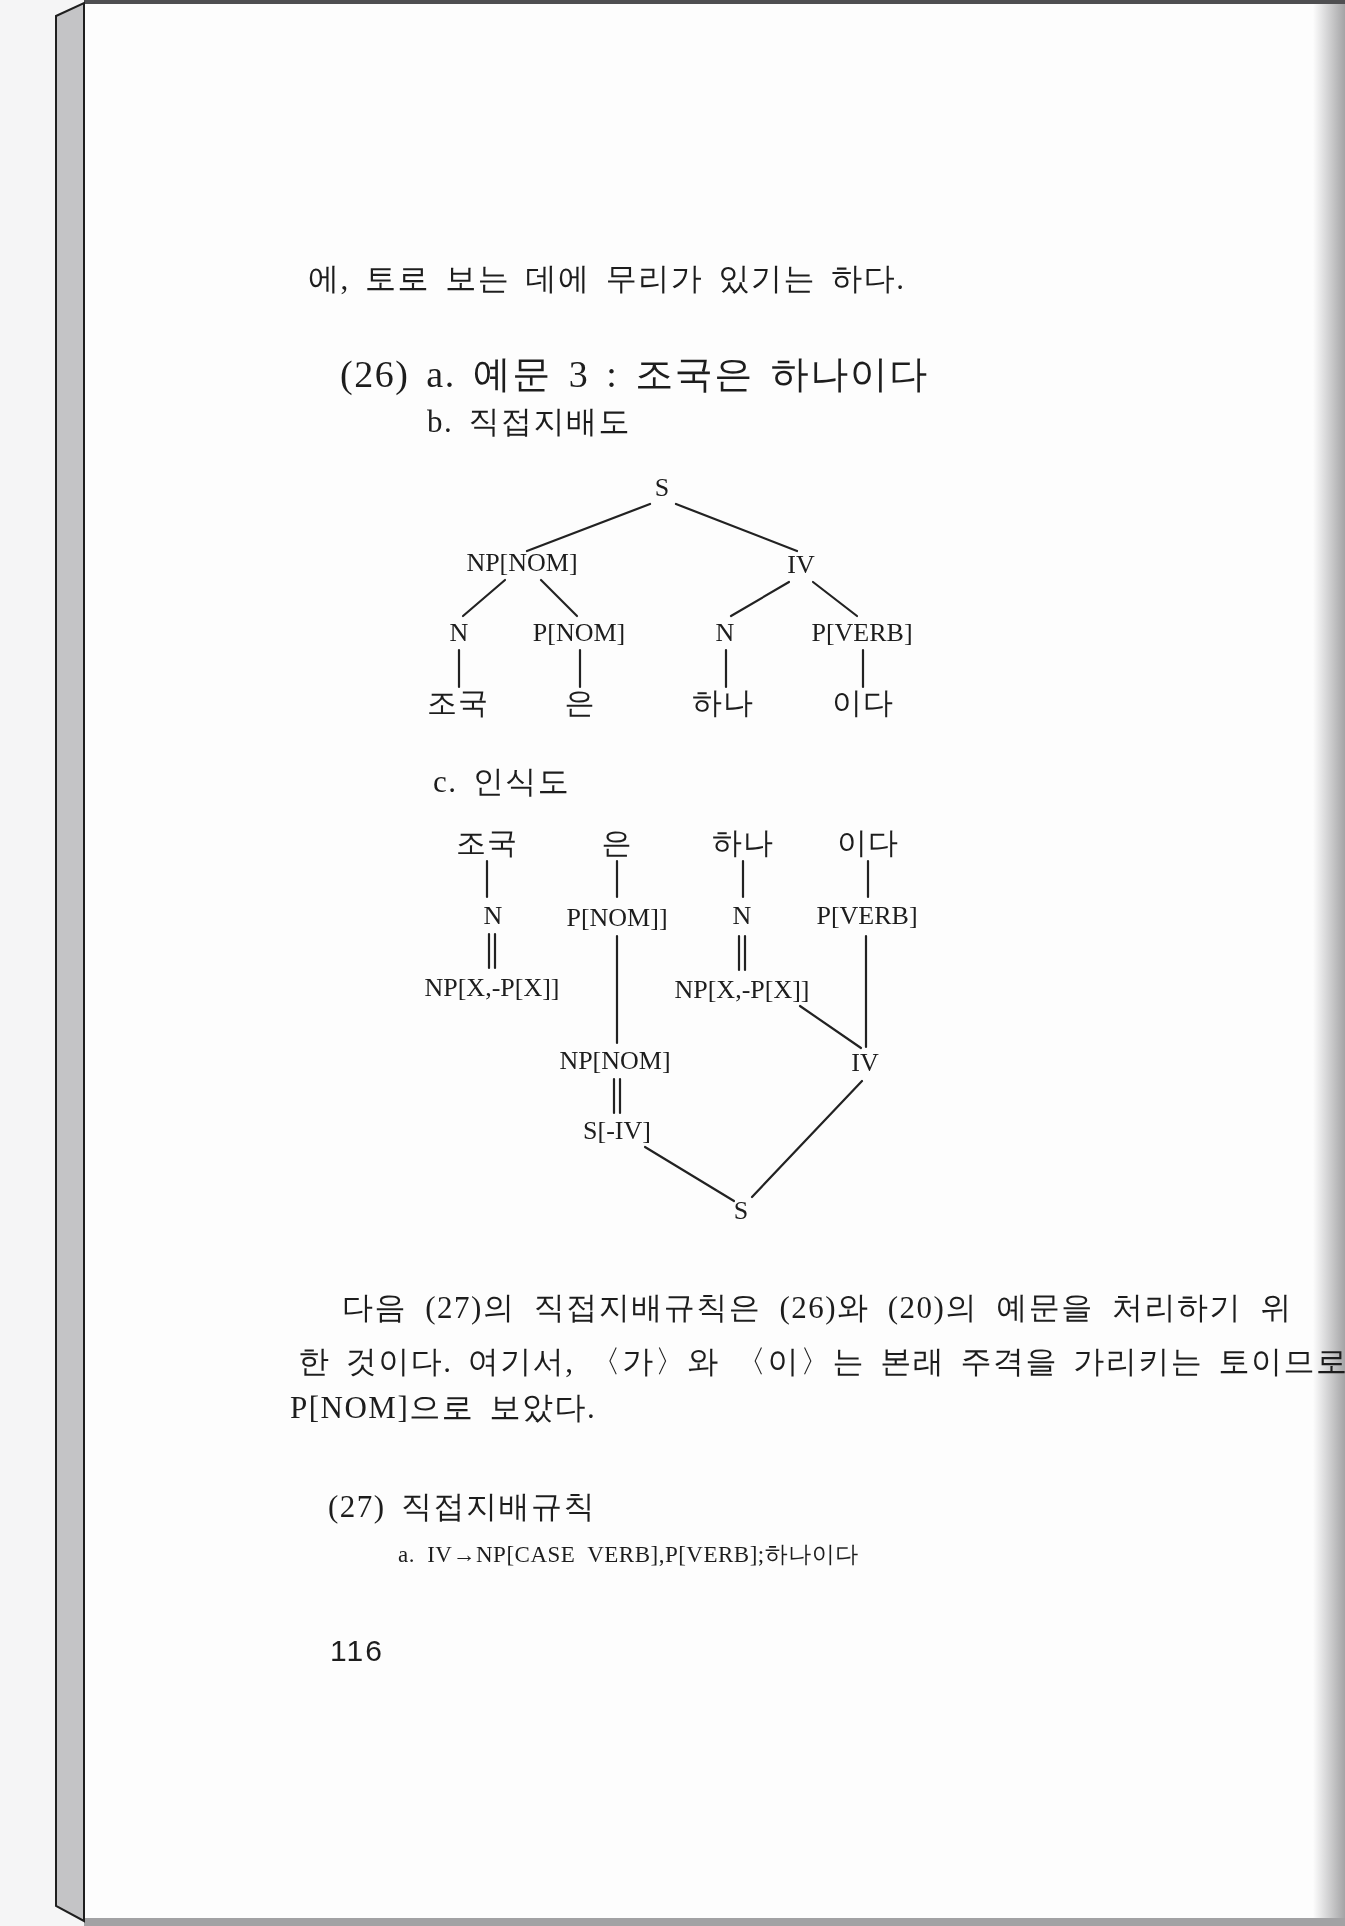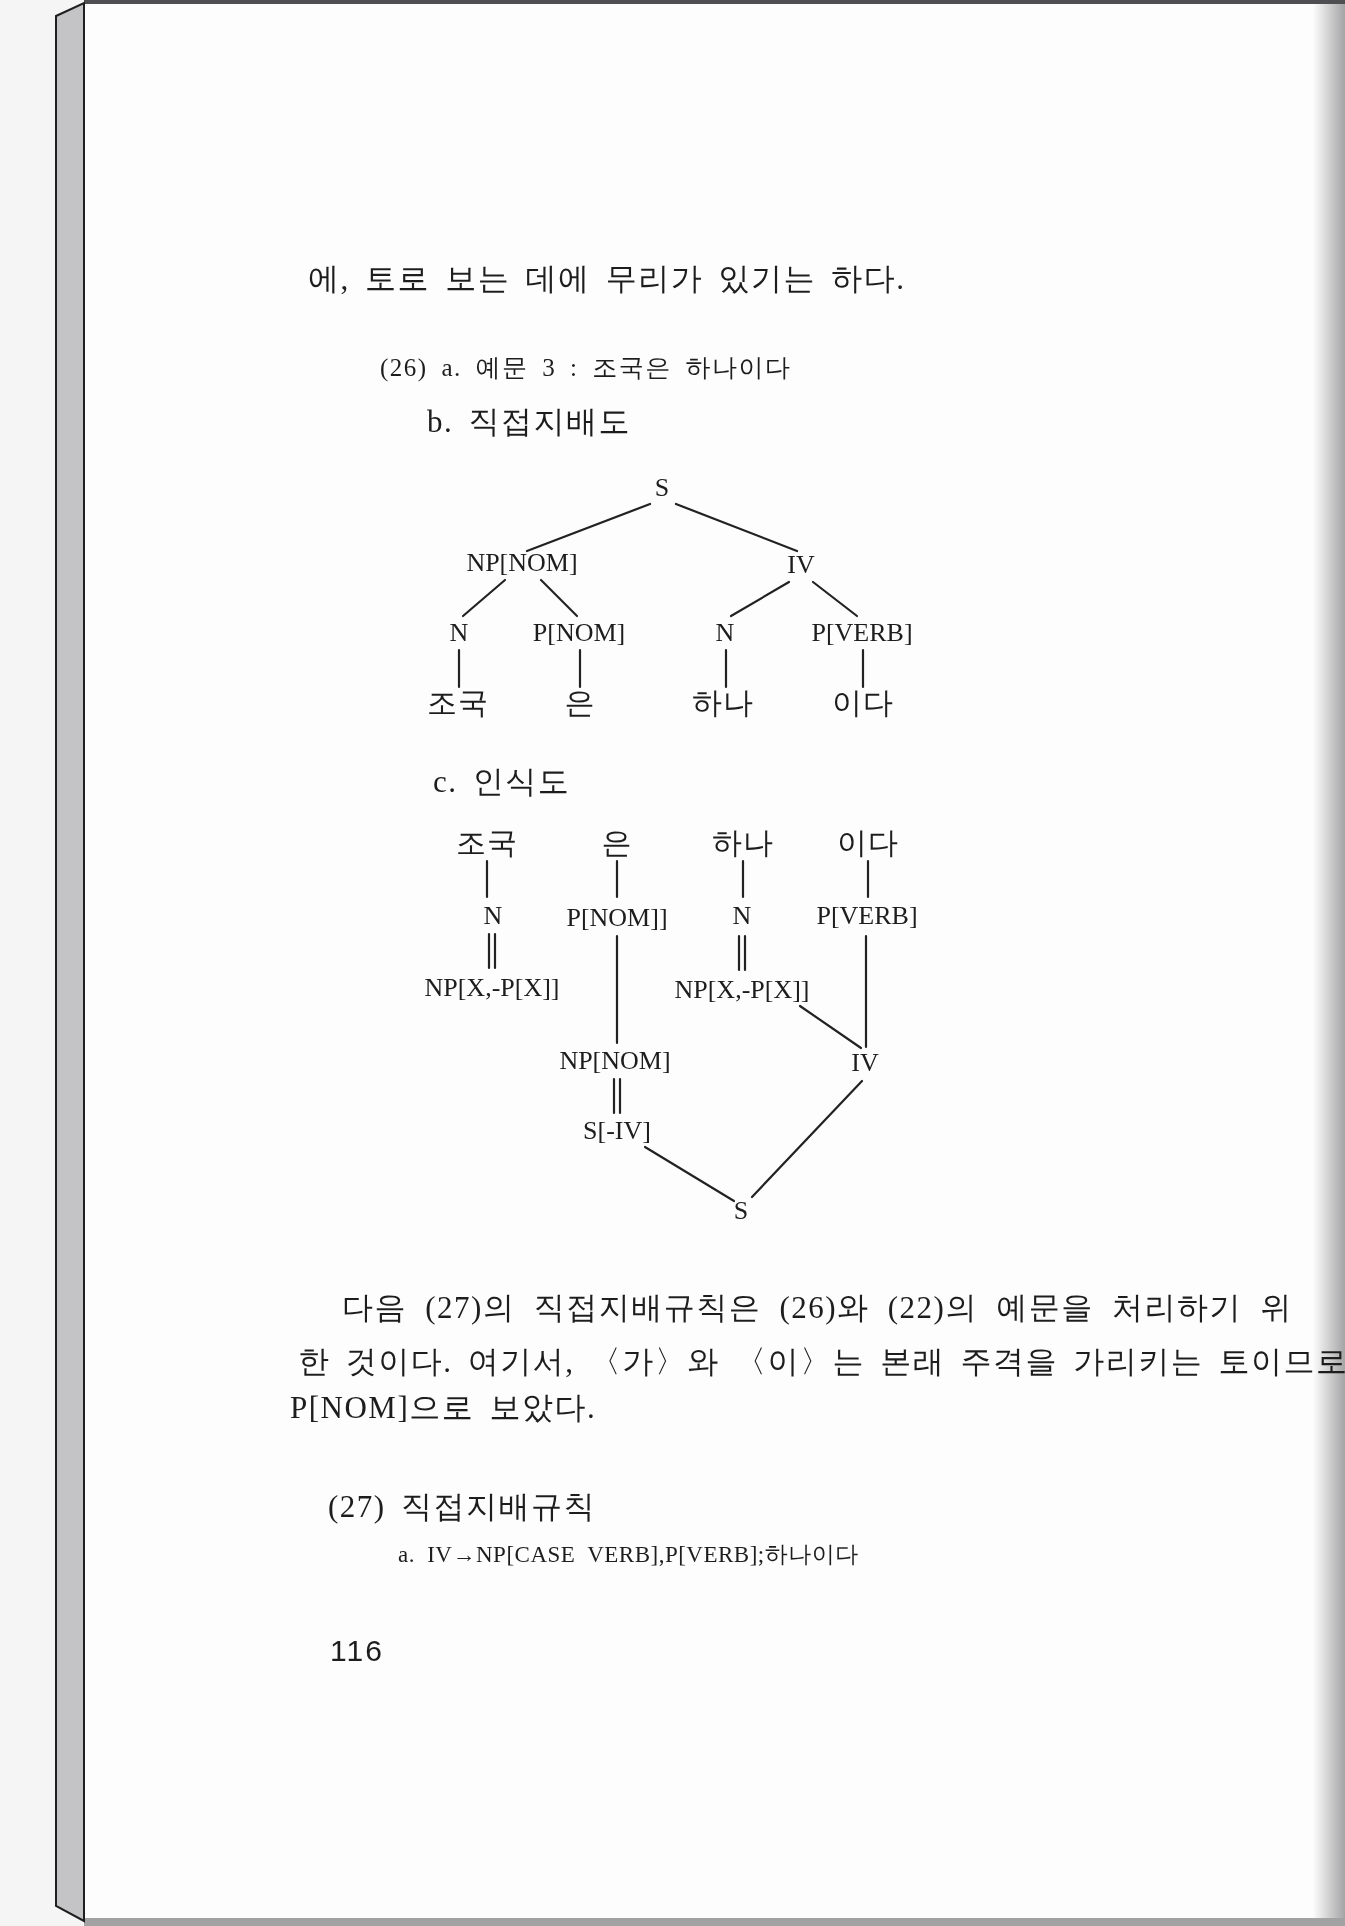--- a/index.html
+++ b/index.html
@@ -41,21 +41,21 @@
   }
   .page-text{
     position:absolute;
     white-space:nowrap;
     color:var(--ink);
     letter-spacing:1.5px;
     word-spacing:6px;
     line-height:1;
   }
   .t-intro   {left:308px;top:263px;font-size:31px;}
-  .t-ex26a   {left:340px;top:355px;font-size:25px;margin-left:40px;}
+  .t-ex26a   {left:340px;top:355px;font-size:38px;}
   .t-ex26b   {left:397px;top:406px;font-size:31px;margin-left:30px;}
   .t-ex26c   {left:402px;top:766px;font-size:31px;margin-left:31px;}
   .t-para1   {left:342px;top:1292px;font-size:31px;word-spacing:9px;}
   .t-para2   {left:298px;top:1346px;font-size:31px;}
   .t-para3   {left:290px;top:1392px;font-size:31px;}
   .t-ex27h   {left:328px;top:1491px;font-size:31px;}
   .t-ex27a   {left:398px;top:1543px;font-size:23px;letter-spacing:0.5px;}
   .t-pagenum {left:330px;top:1636px;font-size:30px;font-family:"Liberation Sans","DejaVu Sans",sans-serif;letter-spacing:2px;}
   .tree-layer text{
     fill:var(--ink);
@@ -81,21 +81,21 @@
   <div class="right-shade"></div>
 
   <svg class="spine-svg" viewBox="0 0 1345 1926">
     <polygon points="84,3 84,1921 56,1906 56,16" fill="#c4c4c6" stroke="#1f1f1f" stroke-width="2"></polygon>
   </svg>
 
   <div class="page-text t-intro">에, 토로 보는 데에 무리가 있기는 하다.</div>
   <div class="page-text t-ex26a">(26) a. 예문 3 : 조국은 하나이다</div>
   <div class="page-text t-ex26b">b. 직접지배도</div>
   <div class="page-text t-ex26c">c. 인식도</div>
-  <div class="page-text t-para1">다음 (27)의 직접지배규칙은 (26)와 (22)의 예문을 처리하기 위</div>
+  <div class="page-text t-para1">다음 (27)의 직접지배규칙은 (26)와 (20)의 예문을 처리하기 위</div>
   <div class="page-text t-para2">한 것이다. 여기서, 〈가〉와 〈이〉는 본래 주격을 가리키는 토이므로</div>
   <div class="page-text t-para3">P[NOM]으로 보았다.</div>
   <div class="page-text t-ex27h">(27) 직접지배규칙</div>
   <div class="page-text t-ex27a">a. IV→NP[CASE VERB],P[VERB];하나이다</div>
   <div class="page-text t-pagenum">116</div>
 
   <svg class="tree-layer" viewBox="0 0 1345 1926">
     <g id="tree-immediate_dominance">
         <line x1="650" y1="504" x2="527" y2="551"></line>
         <line x1="676" y1="504" x2="797" y2="551"></line>

